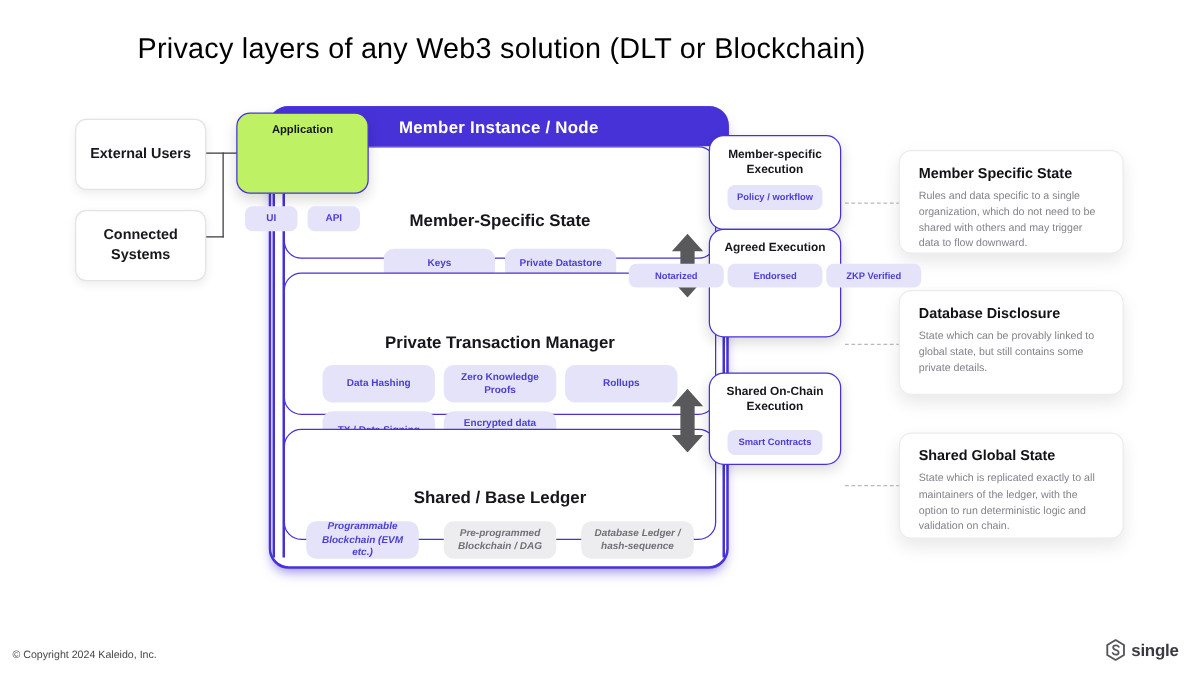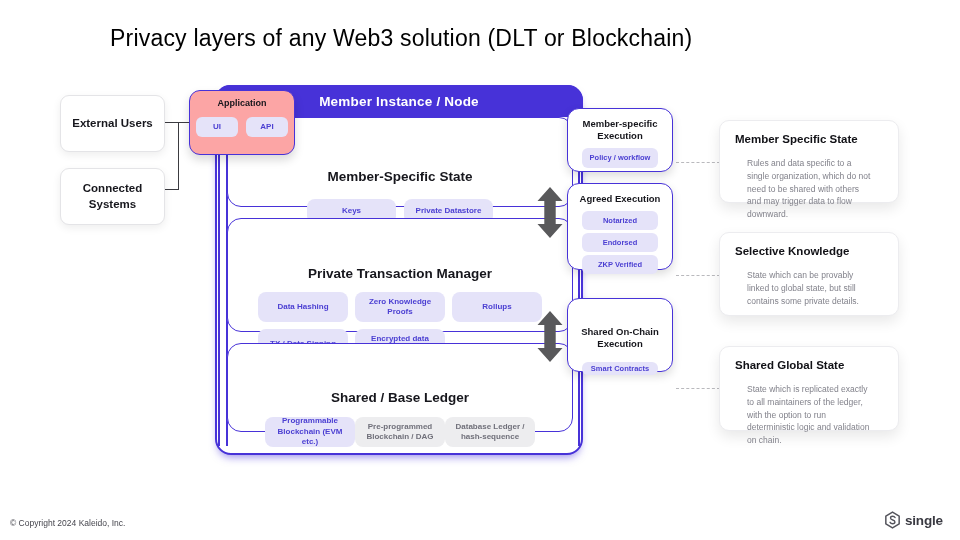--- a/index.html
+++ b/index.html
@@ -37,36 +37,36 @@
   .chipgrid .chip{width:90px;height:30px;}
 
   .v-arrow{z-index:3;}
 
   
   .exec{left:567px;width:106px;background:#fff;border:1.5px solid #4732d8;border-radius:12px;
         box-shadow:0 4px 10px rgba(0,0,0,.14);z-index:4;display:flex;flex-direction:column;
         align-items:center;box-sizing:border-box;}
   .exec-title{font-weight:bold;font-size:9.5px;text-align:center;line-height:1.3;color:#16161c;}
   .exec .chip{width:76px;height:20px;border-radius:6px;font-size:7.5px;}
-  .chipcol{display:flex;flex-direction:column;gap:3px;margin-top:6px;}
+  .chipcol{display:flex;flex-direction:row;gap:3px;margin-top:6px;}
   .chipcol .chip{height:19px;}
 
   
-  .app{left:189px;top:90px;width:106px;height:65px;background:#fca5a5;border:1.5px solid #4732d8;
+  .app{left:189px;top:90px;width:106px;height:65px;background:#bef264;border:1.5px solid #4732d8;
        border-radius:11px;box-shadow:0 5px 10px rgba(0,0,0,.15);z-index:4;display:flex;
-       flex-direction:column;align-items:center;padding-top:7px;box-sizing:border-box;}
+       flex-direction:column;align-items:center;padding-top:7px;box-sizing:border-box;gap:48px;}
   .app-title{font-weight:bold;font-size:9px;color:#16161c;}
   .app-chips{display:flex;gap:8px;margin-top:9px;}
   .app .chip{width:42px;height:20px;border-radius:6px;}
 
   
   .desc{left:719px;width:180px;background:#fff;border:1px solid #ececef;border-radius:10px;
         box-shadow:0 6px 14px rgba(0,0,0,.09);padding:12px 15px;box-sizing:border-box;z-index:1;}
   .desc h3{margin:0 0 5px 0;font-size:11.5px;color:#111116;}
-  .desc p{margin:12px;font-size:8.5px;line-height:1.5;color:#82828b;}
+  .desc p{margin:0;font-size:8.5px;line-height:1.5;color:#82828b;}
   .dotted{border-top:1.5px dashed #b9b9bd;width:44px;height:0;z-index:0;}
 
   
   .copyright{left:10px;top:518px;font-size:8.5px;color:#46464e;}
   .brand{left:884px;top:511px;display:flex;align-items:center;gap:4px;}
   .brand-text{font-size:13.5px;font-weight:600;color:#3a3a42;letter-spacing:-.2px;}
 </style>
 </head>
 <body>
 
@@ -109,21 +109,21 @@
       <div class="chip">Data Hashing</div>
       <div class="chip">Zero Knowledge Proofs</div>
       <div class="chip">Rollups</div>
       <div class="chip">TX / Data Signing</div>
       <div class="chip">Encrypted data transfer</div>
     </div>
   </div>
 
   <div class="abs layer" style="left:227px;top:343px;width:346px;height:89px;padding-top:9px;">
     <div class="layer-title">Shared / Base Ledger</div>
-    <div class="chiprow row3" style="margin-top:12px;gap:0;">
+    <div class="chiprow row3" style="margin-top:12px;gap:20px;font-style:italic;">
       <div class="chip">Programmable Blockchain (EVM etc.)</div>
       <div class="chip gray">Pre-programmed Blockchain / DAG</div>
       <div class="chip gray">Database Ledger / hash-sequence</div>
     </div>
   </div>
 
   <svg class="abs v-arrow" style="left:537px;top:187px;" width="26" height="51" viewBox="0 0 26 51">
     <path d="M13 0 L25.5 14 H18.7 V37 H25.5 L13 51 L0.5 37 H7.3 V14 H0.5 Z" fill="#59595b"></path>
   </svg>
   <svg class="abs v-arrow" style="left:537px;top:311px;" width="26" height="51" viewBox="0 0 26 51">
@@ -131,47 +131,47 @@
   </svg>
 
   <div class="abs app">
     <div class="app-title">Application</div>
     <div class="app-chips">
       <div class="chip">UI</div>
       <div class="chip">API</div>
     </div>
   </div>
 
-  <div class="abs exec" style="top:108px;height:64px;padding-top:9px;">
+  <div class="abs exec" style="top:108px;height:76px;padding-top:9px;">
     <div class="exec-title">Member-specific Execution</div>
     <div class="chip" style="margin-top:5px;">Policy / workflow</div>
   </div>
   <div class="abs exec" style="top:183px;height:87px;padding-top:9px;">
     <div class="exec-title">Agreed Execution</div>
     <div class="chipcol">
       <div class="chip">Notarized</div>
       <div class="chip">Endorsed</div>
       <div class="chip">ZKP Verified</div>
     </div>
   </div>
-  <div class="abs exec" style="top:298px;height:74px;padding-top:27px;">
+  <div class="abs exec" style="top:298px;height:74px;padding-top:9px;">
     <div class="exec-title">Shared On-Chain Execution</div>
     <div class="chip" style="margin-top:11px;">Smart Contracts</div>
   </div>
 
   <div class="abs dotted" style="left:676px;top:162px;"></div>
   <div class="abs dotted" style="left:676px;top:275px;"></div>
   <div class="abs dotted" style="left:676px;top:388px;"></div>
 
   <div class="abs desc" style="top:120px;height:83px;">
     <h3>Member Specific State</h3>
     <p>Rules and data specific to a single organization, which do not need to be shared with others and may trigger data to flow downward.</p>
   </div>
   <div class="abs desc" style="top:232px;height:84px;">
-    <h3>Selective Knowledge</h3>
+    <h3>Database Disclosure</h3>
     <p>State which can be provably linked to global state, but still contains some private details.</p>
   </div>
   <div class="abs desc" style="top:346px;height:85px;">
     <h3>Shared Global State</h3>
     <p>State which is replicated exactly to all maintainers of the ledger, with the option to run deterministic logic and validation on chain.</p>
   </div>
 
   <div class="abs copyright">© Copyright 2024 Kaleido, Inc.</div>
   <div class="abs brand">
     <svg width="17" height="18" viewBox="0 0 16 17">

